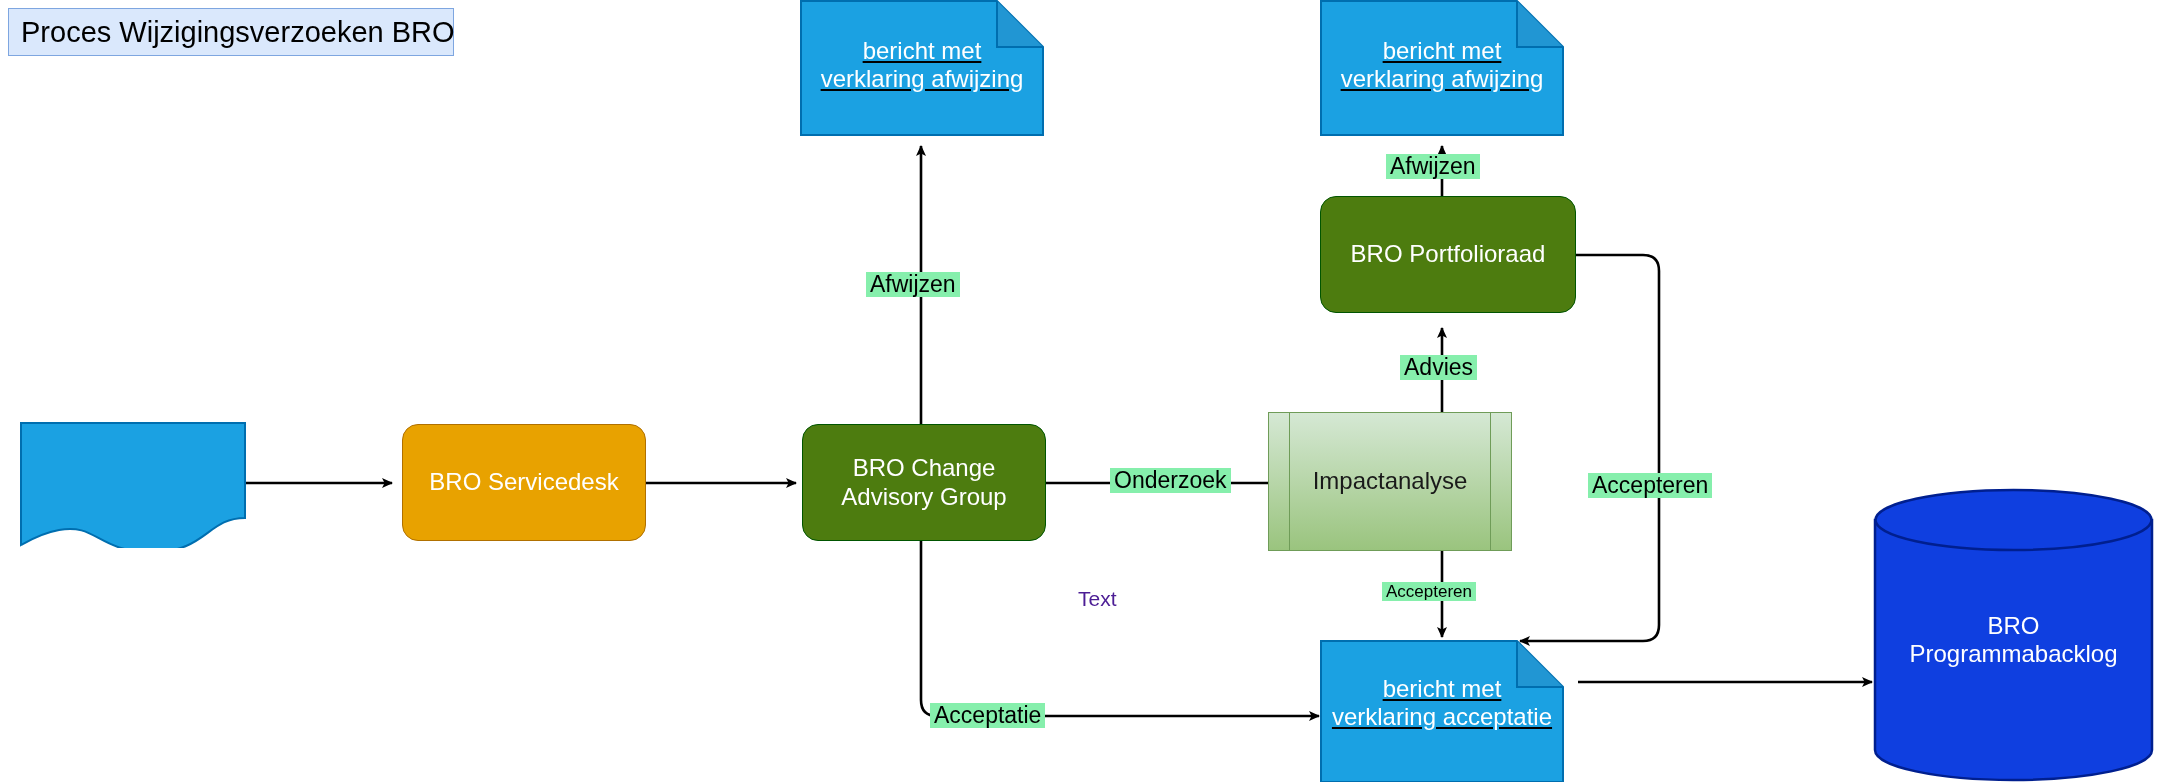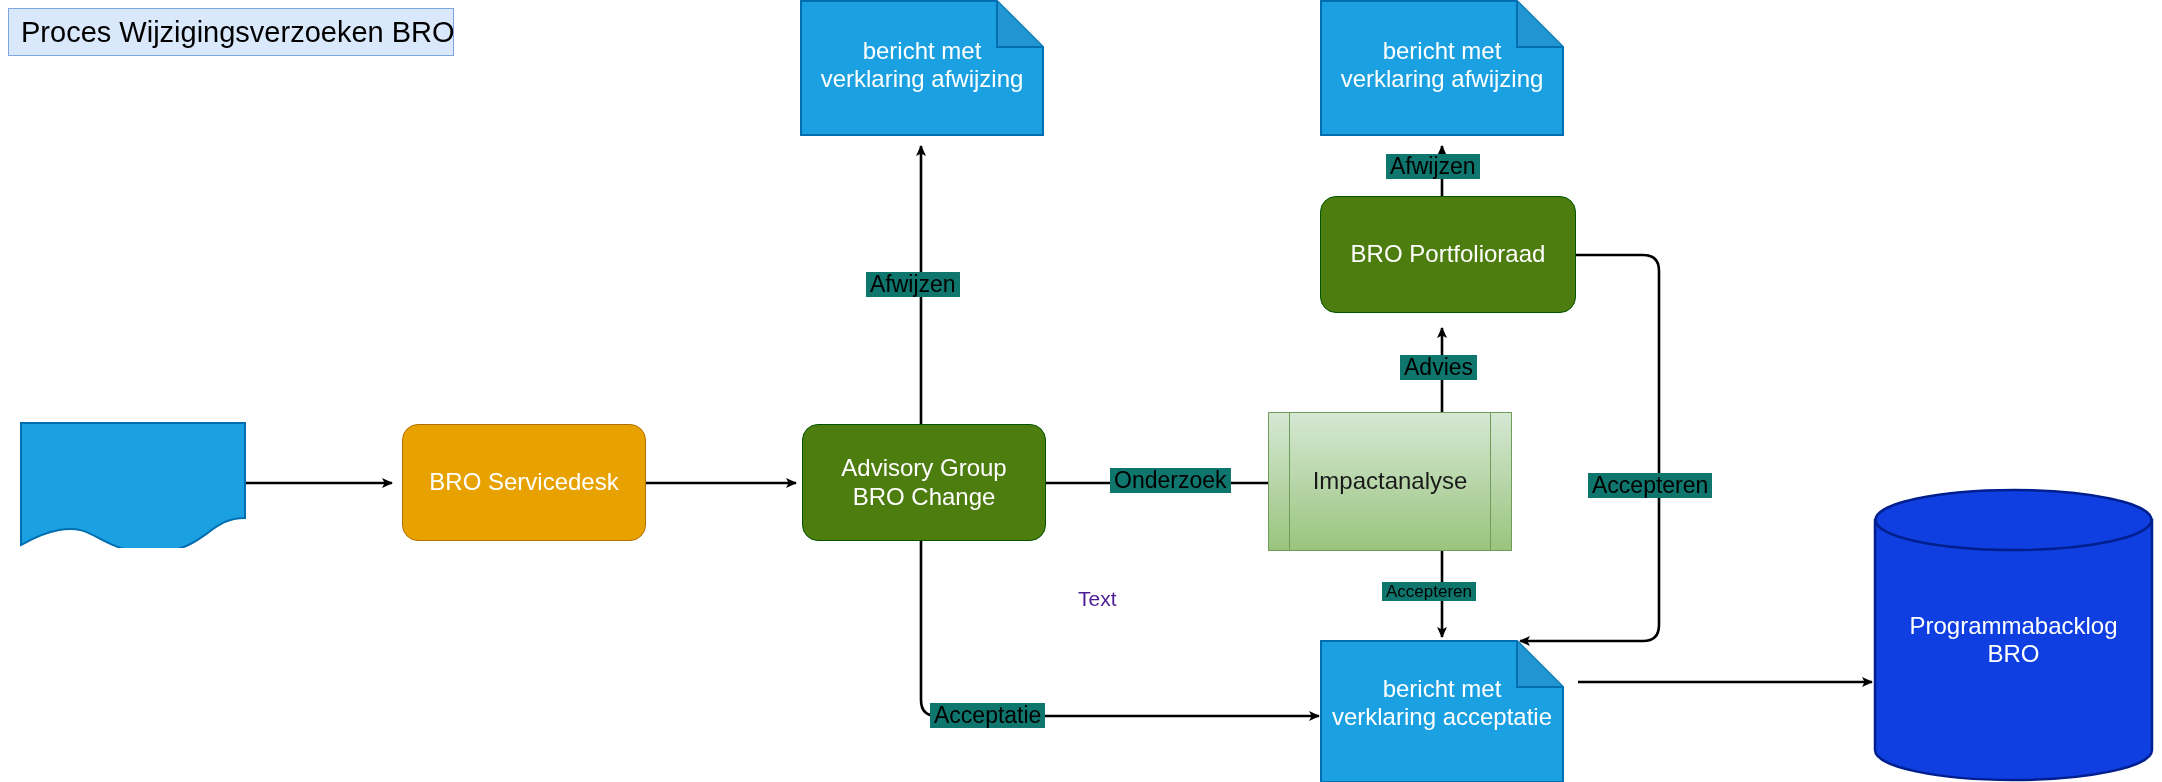--- a/index.html
+++ b/index.html
@@ -73,21 +73,21 @@
   }
   .green-box {
     background: #4d7c0f;
     border-color: #005500;
   }
   .rounded-box .label {
     color: #ffffff;
     font-size: 24px;
   }
   
-  .note-shape { background: transparent; }
+  .note-shape { background: transparent; text-decoration: underline; }
   .note-shape .label {
     color: #ffffff;
     font-size: 24px;
   }
   .note-svg {
     position: absolute;
     left: 0;
     top: 0;
     width: 100%;
     height: 100%;
@@ -135,21 +135,21 @@
     left: 0;
     top: 0;
     width: 100%;
     height: 100%;
     z-index: 1;
   }
   
   .edge-label {
     position: absolute;
     color: #000000;
-    background: #0f766e;
+    background: #86efac;
     white-space: nowrap;
     line-height: 1;
     padding: 1px 4px;
     z-index: 5;
   }
   .edge-label.lg { font-size: 23px; }
   .edge-label.sm { font-size: 17px; }
   .free-text {
     position: absolute;
     color: #4c1d95;
@@ -220,22 +220,22 @@
       <path d="M1,1 L225,1 L225,96 C187,96 187,130 132,130 C77,130 77,101 39,108 C22,111 10,118 1,123 Z" fill="#1ba1e2" stroke="#006eaf" stroke-width="2"></path>
     </svg>
   </div>
 
   <div class="node rounded-box orange-box box-center" style="left:402px; top:424px; width:244px; height:117px;">
     <span class="label">BRO Servicedesk</span>
   </div>
 
   <div class="node rounded-box green-box box-center" style="left:802px; top:424px; width:244px; height:117px;">
     <div class="label">
+      <div>BRO Change</div>
       <div>Advisory Group</div>
-      <div>BRO Change</div>
     </div>
   </div>
 
   <div class="node subroutine box-center" style="left:1268px; top:412px; width:244px; height:139px;">
     <span class="bar" style="left:20px;"></span>
     <span class="bar" style="right:20px;"></span>
     <span class="label">Impactanalyse</span>
   </div>
 
   <div class="node rounded-box green-box box-center" style="left:1320px; top:196px; width:256px; height:117px;">
@@ -274,22 +274,22 @@
       <div>verklaring acceptatie</div>
     </div>
   </div>
 
   <div class="node cylinder box-center" style="left:1873px; top:488px; width:281px; height:294px;">
     <svg class="cyl-svg" viewBox="0 0 281 294" preserveAspectRatio="none">
       <path d="M2,32 L2,262 C2,279 65,292 140,292 C216,292 279,279 279,262 L279,32 Z" fill="#0f3fe0" stroke="#001f8f" stroke-width="2.5"></path>
       <ellipse cx="140.5" cy="32" rx="138" ry="30" fill="#0f3fe0" stroke="#001f8f" stroke-width="2.5"></ellipse>
     </svg>
     <div class="label" style="margin-top:10px;">
+      <div>BRO</div>
       <div>Programmabacklog</div>
-      <div>BRO</div>
     </div>
   </div>
 
   <div class="edge-label lg" style="left:866px; top:272px;">Afwijzen</div>
 
   <div class="edge-label lg" style="left:1386px; top:154px;">Afwijzen</div>
 
   <div class="edge-label lg" style="left:1110px; top:468px;">Onderzoek</div>
 
   <div class="edge-label lg" style="left:1400px; top:355px;">Advies</div>

